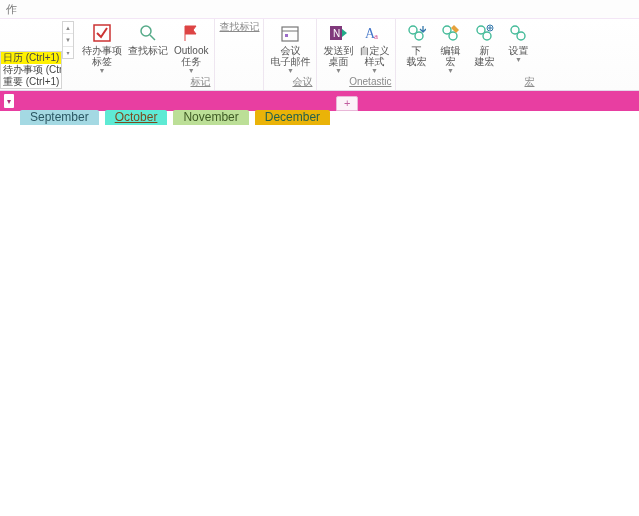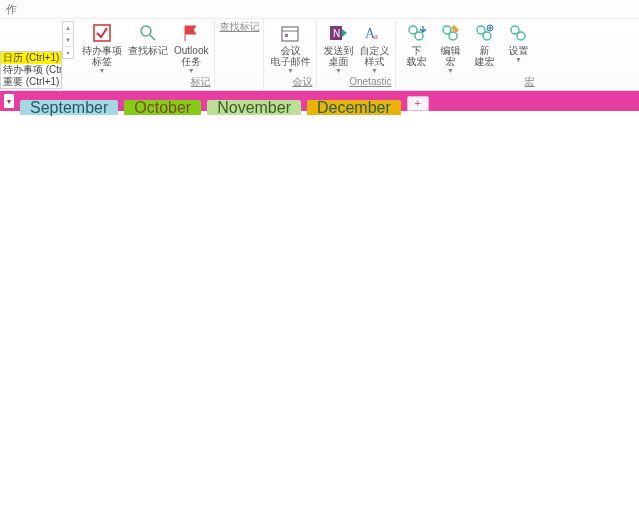--- a/index.html
+++ b/index.html
@@ -151,28 +151,28 @@
     display: flex;
     align-items: center;
     justify-content: center;
     font-size: 8px;
     border-radius: 1px;
   }
   .sectab {
     height: 15px;
     padding: 0 10px;
     border-radius: 2px 2px 0 0;
-    font-size: 16px;
+    font-size: 12px;
     line-height: 15px;
     color: #546a63;
     position: relative;
-    top: 6px;
+    top: 16px;
   }
   .sectab.c1 { background: #a4d9e3; color:#2b5763;}
-  .sectab.c2 { background: #84cc16; color:#7a4a20;}
+  .sectab.c2 { background: #5eead4; color:#7a4a20;text-decoration:underline;}
   .sectab.c3 { background: #bcdf97; color:#3e5a24;}
   .sectab.c4 { background: #eab308; color:#24604d;}
   .addtab {
     height: 15px;
     width: 22px;
     background: #fcf3f9;
     border: 1px solid #e9b7d8;
     color: #c25ea0;
     font-size: 11px;
     line-height: 12px;

